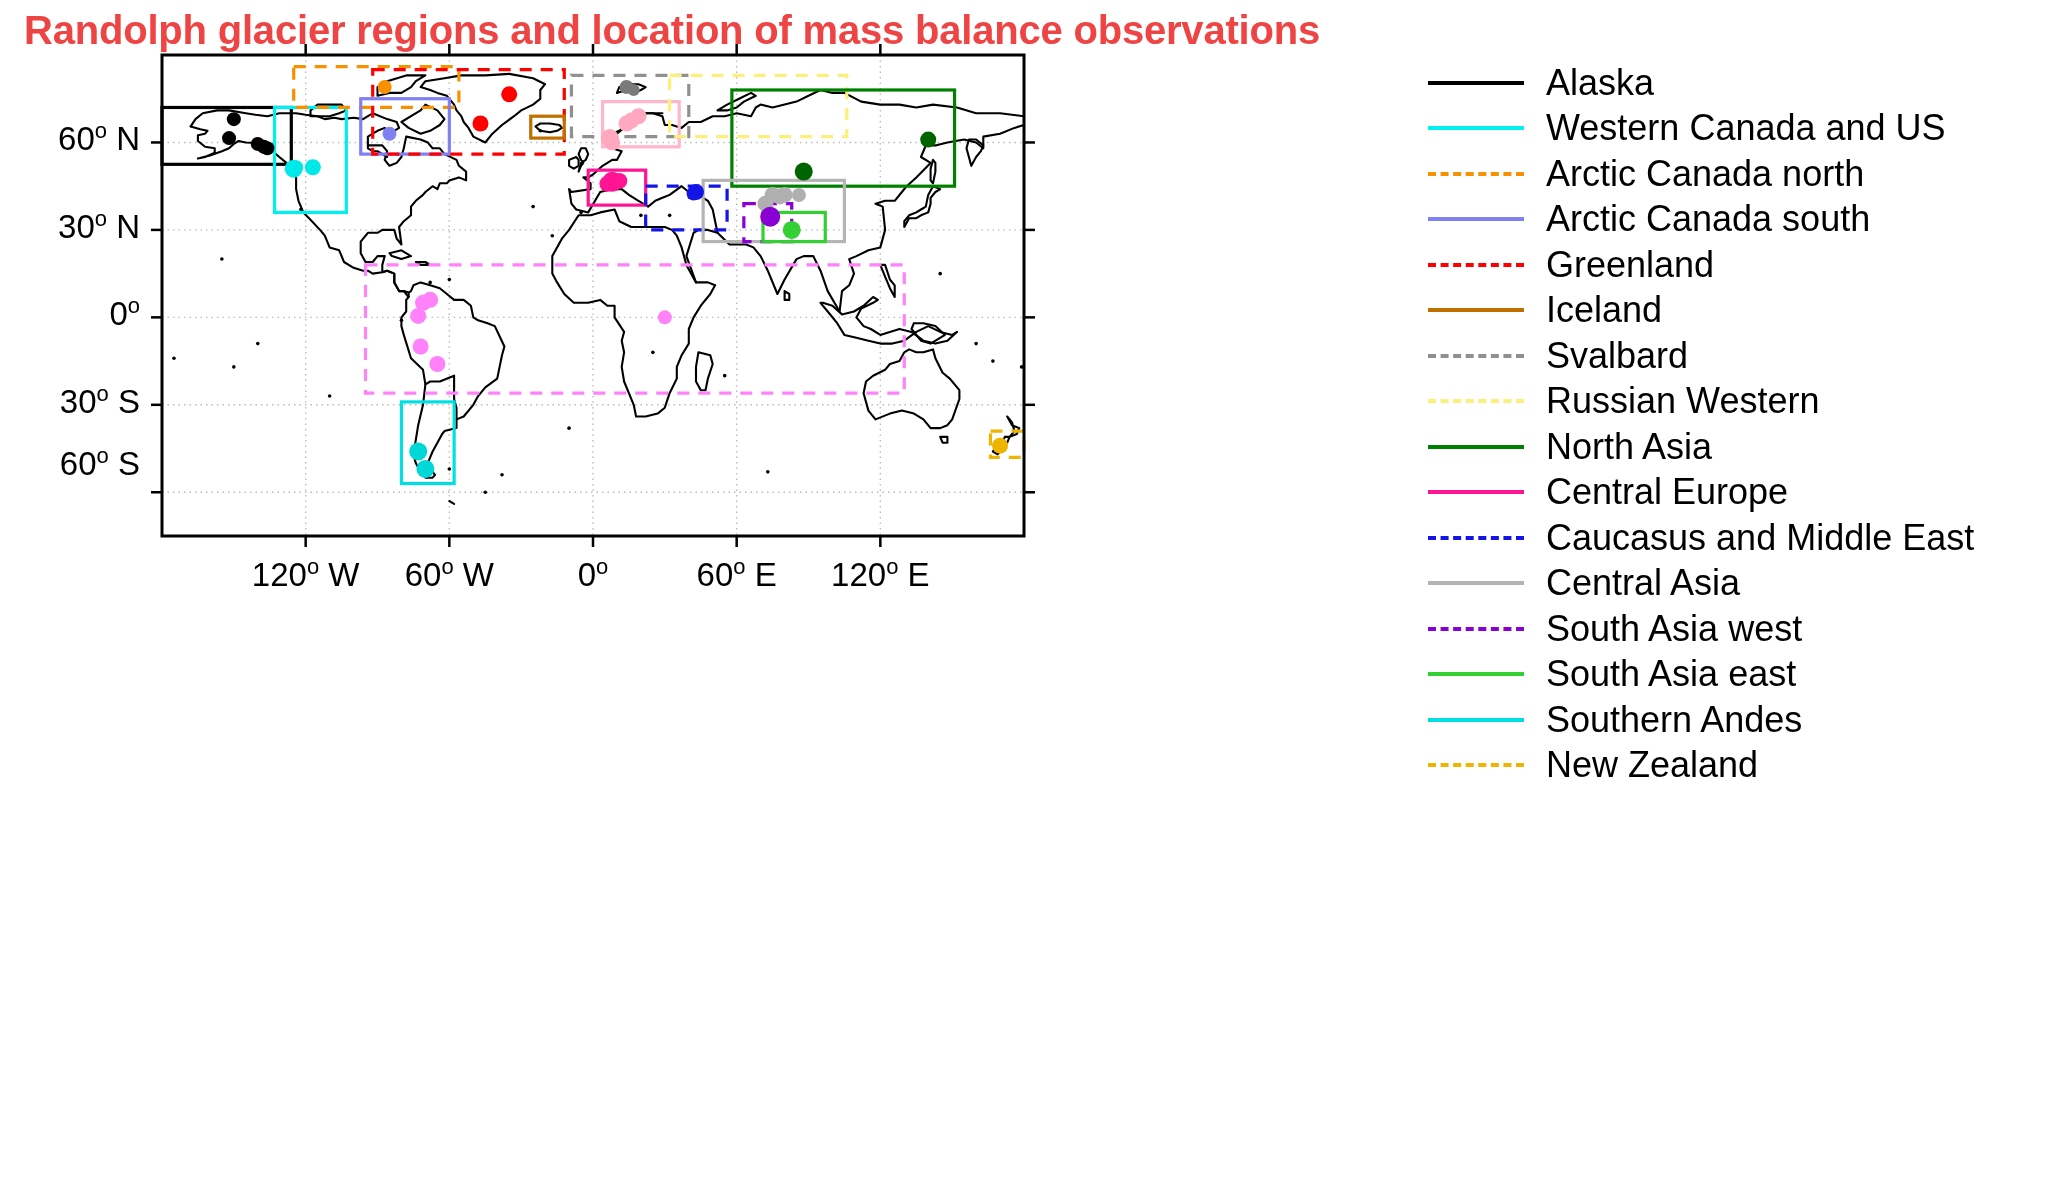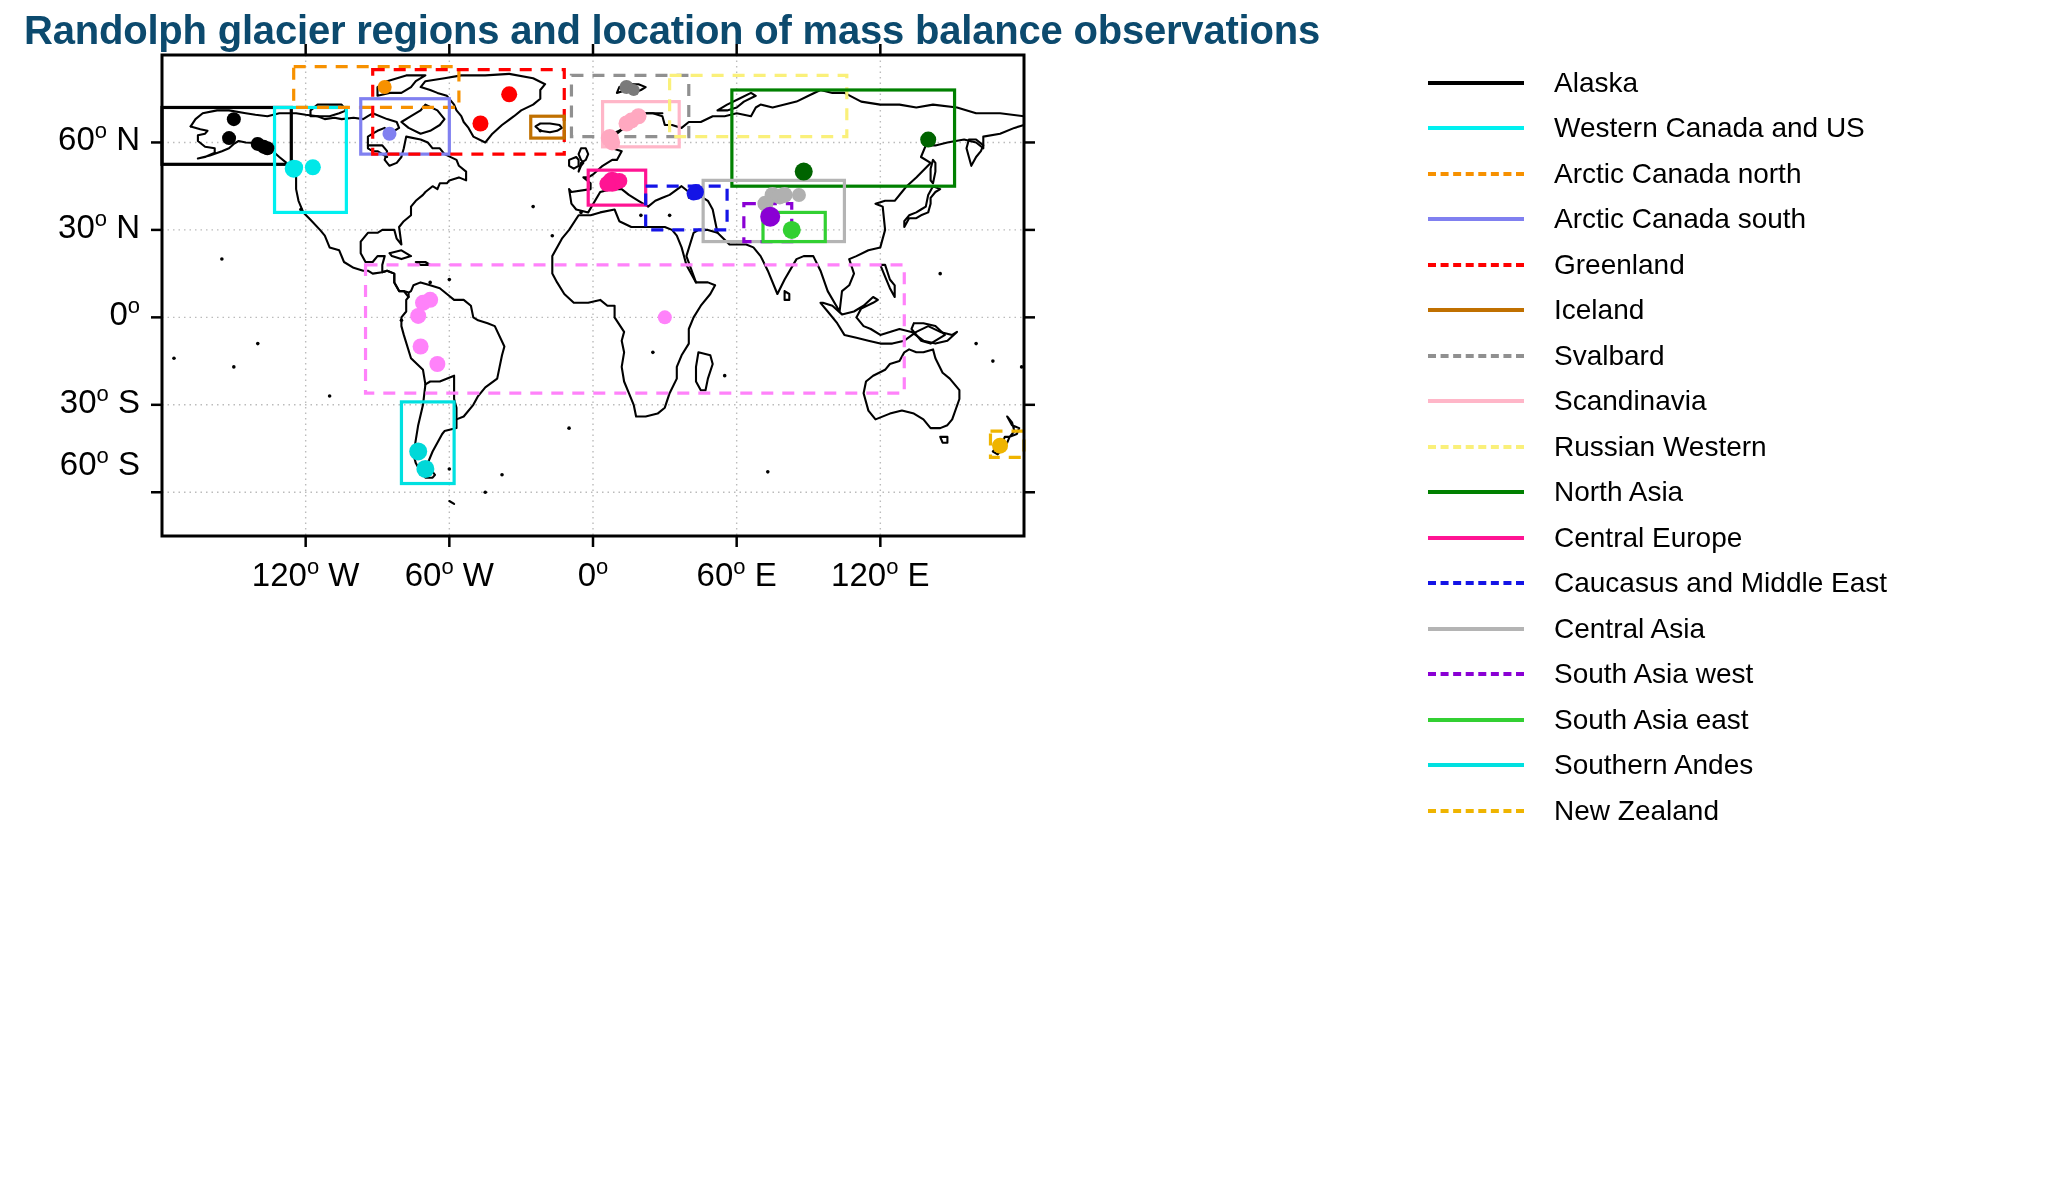--- a/index.html
+++ b/index.html
@@ -1,27 +1,27 @@
 <!DOCTYPE html>
 <html><head>
 <meta charset="utf-8">
 <style>
   html,body{margin:0;padding:0;background:#fff;}
   body{width:2067px;height:1181px;font-family:"Liberation Sans",sans-serif;position:relative;overflow:hidden;}
   #fig{position:absolute;left:0;top:0;width:2067px;height:1181px;}
-  .title{position:absolute;left:24px;top:8px;font-size:40px;font-weight:bold;color:#0c4a6e;letter-spacing:-0.2px;white-space:nowrap;}
+  .title{position:absolute;left:24px;top:8px;font-size:40px;font-weight:bold;color:#ef4444;letter-spacing:-0.2px;white-space:nowrap;}
   .plotwrap{position:absolute;left:162px;top:55px;width:862px;height:481px;}
   svg{display:block;overflow:visible;}
   .ylab,.xlab{position:absolute;font-size:33px;color:#000;white-space:nowrap;}
   .ylab{text-align:right;}
   .deg{font-size:22px;vertical-align:super;line-height:0;}
   .legend{position:absolute;left:1428px;top:60px;width:640px;}
   .lgrow{display:flex;align-items:center;height:45.5px;}
   .lgline{width:96px;height:0;border-top-width:4px;border-top-style:solid;flex:0 0 96px;}
-  .lglabel{margin-left:30px;font-size:28px;color:#000;white-space:nowrap;}
+  .lglabel{margin-left:22px;font-size:36px;color:#000;white-space:nowrap;}
 </style>
 </head>
 <body>
 
 <div id="fig">
   <div class="title">Randolph glacier regions and location of mass balance observations</div>
 
   <div class="plotwrap">
     <svg id="mapsvg" width="862" height="481" viewBox="0 0 862 481">
       <rect x="0" y="0" width="862" height="481" fill="#ffffff" stroke="none"></rect>
@@ -224,24 +224,20 @@
       </div>
       <div class="lgrow">
         <span class="lgline" style="border-top-color: rgb(192, 112, 0); border-top-style: solid;"></span>
         <span class="lglabel">Iceland</span>
       </div>
       <div class="lgrow">
         <span class="lgline" style="border-top-color: rgb(144, 144, 144); border-top-style: dashed;"></span>
         <span class="lglabel">Svalbard</span>
       </div>
       <div class="lgrow">
-        <span class="lgline" style="border-top-color: rgb(255, 182, 200); border-top-style: solid;"></span>
-        <span class="lglabel">Scandinavia</span>
-      </div>
-      <div class="lgrow">
         <span class="lgline" style="border-top-color: rgb(250, 240, 122); border-top-style: dashed;"></span>
         <span class="lglabel">Russian Western</span>
       </div>
       <div class="lgrow">
         <span class="lgline" style="border-top-color: rgb(0, 128, 0); border-top-style: solid;"></span>
         <span class="lglabel">North Asia</span>
       </div>
       <div class="lgrow">
         <span class="lgline" style="border-top-color: rgb(255, 20, 147); border-top-style: solid;"></span>
         <span class="lglabel">Central Europe</span>

